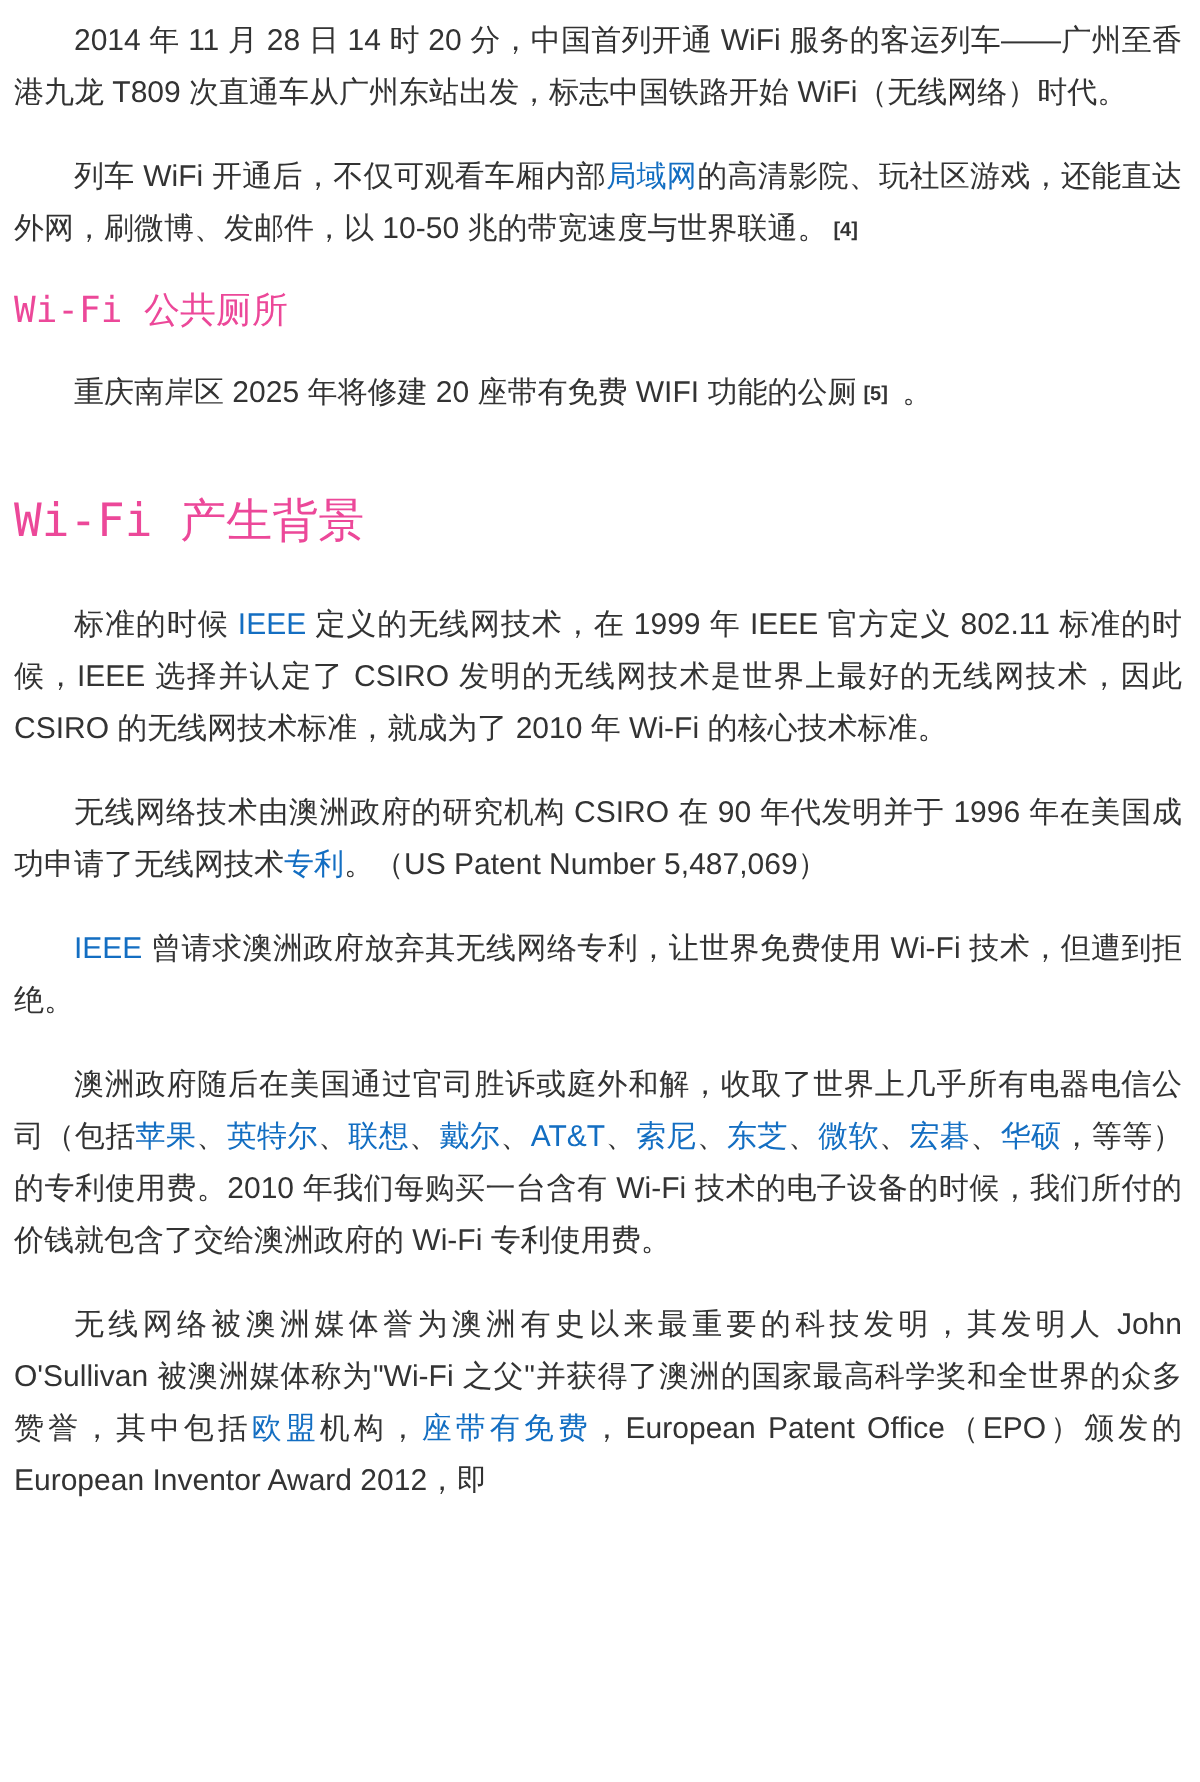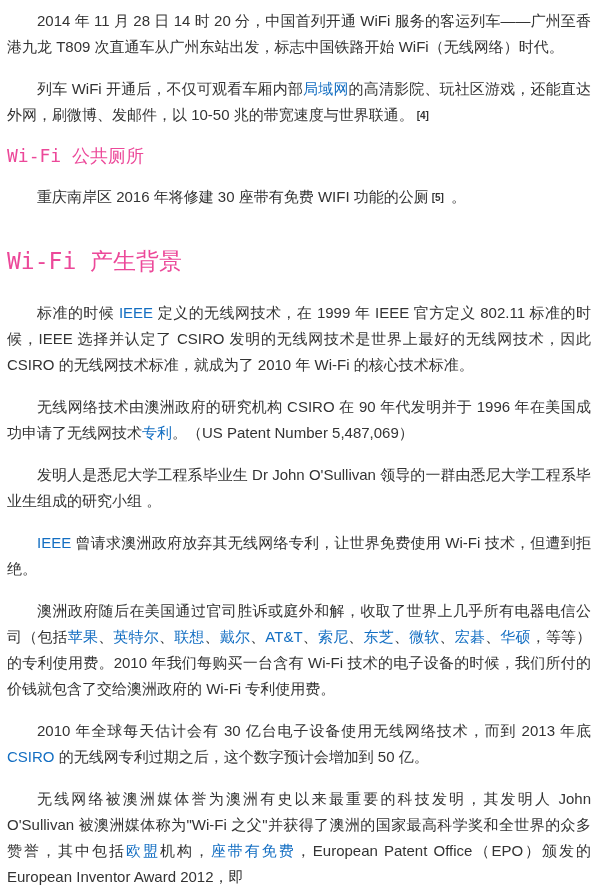--- a/index.html
+++ b/index.html
@@ -60,22 +60,20 @@
     line-height: 1;
   }
 </style>
 </head>
 <body>
 
 <article class="article">
     <p class="para"><span>2014 年 11 月 28 日 14 时 20 分，中国首列开通 WiFi 服务的客运列车——广州至香港九龙 T809 次直通车从广州东站出发，标志中国铁路开始 WiFi（无线网络）时代。</span></p>
     <p class="para"><span>列车 WiFi 开通后，不仅可观看车厢内部</span><a class="inline-link" href="#">局域网</a><span>的高清影院、玩社区游戏，还能直达外网，刷微博、发邮件，以 10-50 兆的带宽速度与世界联通。</span><sup class="ref">[4]</sup></p>
     <h3 class="heading">Wi-Fi 公共厕所</h3>
-    <p class="para"><span>重庆南岸区 2016 年将修建 30 座带有免费 WIFI 功能的公厕</span><sup class="ref">[5]</sup><span> 。</span></p>
+    <p class="para"><span>重庆南岸区 2025 年将修建 20 座带有免费 WIFI 功能的公厕</span><sup class="ref">[5]</sup><span> 。</span></p>
     <h2 class="heading">Wi-Fi 产生背景</h2>
     <p class="para"><span>标准的时候 </span><a class="inline-link" href="#">IEEE</a><span> 定义的无线网技术，在 1999 年 IEEE 官方定义 802.11 标准的时候，IEEE 选择并认定了 CSIRO 发明的无线网技术是世界上最好的无线网技术，因此 CSIRO 的无线网技术标准，就成为了 2010 年 Wi-Fi 的核心技术标准。</span></p>
     <p class="para"><span>无线网络技术由澳洲政府的研究机构 CSIRO 在 90 年代发明并于 1996 年在美国成功申请了无线网技术</span><a class="inline-link" href="#">专利</a><span>。（US Patent Number 5,487,069）</span></p>
-    <p class="para"><span>发明人是悉尼大学工程系毕业生 Dr John O'Sullivan 领导的一群由悉尼大学工程系毕业生组成的研究小组 。</span></p>
     <p class="para"><a class="inline-link" href="#">IEEE</a><span> 曾请求澳洲政府放弃其无线网络专利，让世界免费使用 Wi-Fi 技术，但遭到拒绝。</span></p>
     <p class="para"><span>澳洲政府随后在美国通过官司胜诉或庭外和解，收取了世界上几乎所有电器电信公司（包括</span><a class="inline-link" href="#">苹果</a><span>、</span><a class="inline-link" href="#">英特尔</a><span>、</span><a class="inline-link" href="#">联想</a><span>、</span><a class="inline-link" href="#">戴尔</a><span>、</span><a class="inline-link" href="#">AT&amp;T</a><span>、</span><a class="inline-link" href="#">索尼</a><span>、</span><a class="inline-link" href="#">东芝</a><span>、</span><a class="inline-link" href="#">微软</a><span>、</span><a class="inline-link" href="#">宏碁</a><span>、</span><a class="inline-link" href="#">华硕</a><span>，等等）的专利使用费。2010 年我们每购买一台含有 Wi-Fi 技术的电子设备的时候，我们所付的价钱就包含了交给澳洲政府的 Wi-Fi 专利使用费。</span></p>
-    <p class="para"><span>2010 年全球每天估计会有 30 亿台电子设备使用无线网络技术，而到 2013 年底 </span><a class="inline-link" href="#">CSIRO</a><span> 的无线网专利过期之后，这个数字预计会增加到 50 亿。</span></p>
     <p class="para"><span>无线网络被澳洲媒体誉为澳洲有史以来最重要的科技发明，其发明人 John O'Sullivan 被澳洲媒体称为"Wi-Fi 之父"并获得了澳洲的国家最高科学奖和全世界的众多赞誉，其中包括</span><a class="inline-link" href="#">欧盟</a><span>机构，</span><a class="inline-link" href="#">座带有免费</a><span>，European Patent Office（EPO）颁发的 European Inventor Award 2012，即 </span></p>
   </article>
 
 </body></html>

